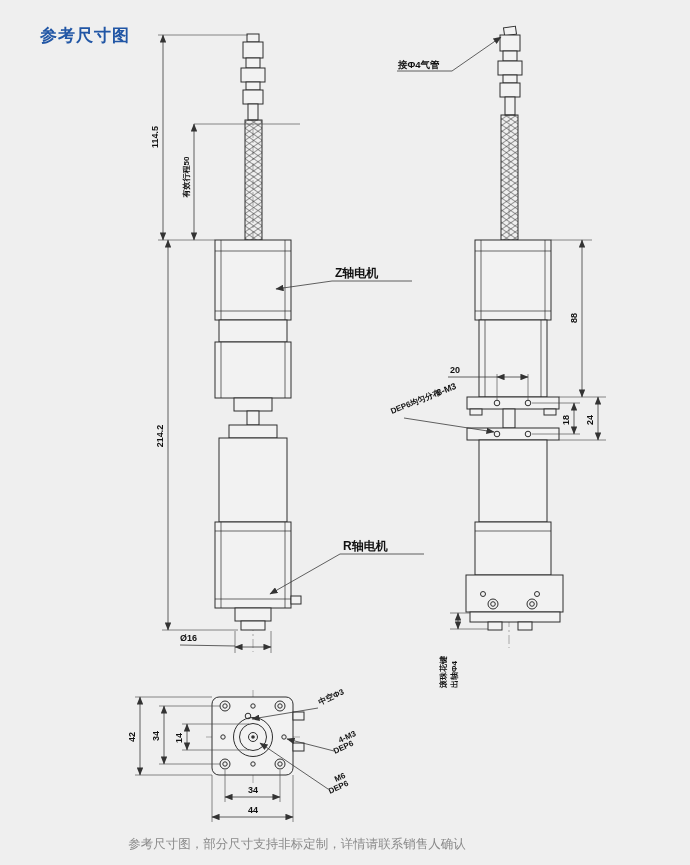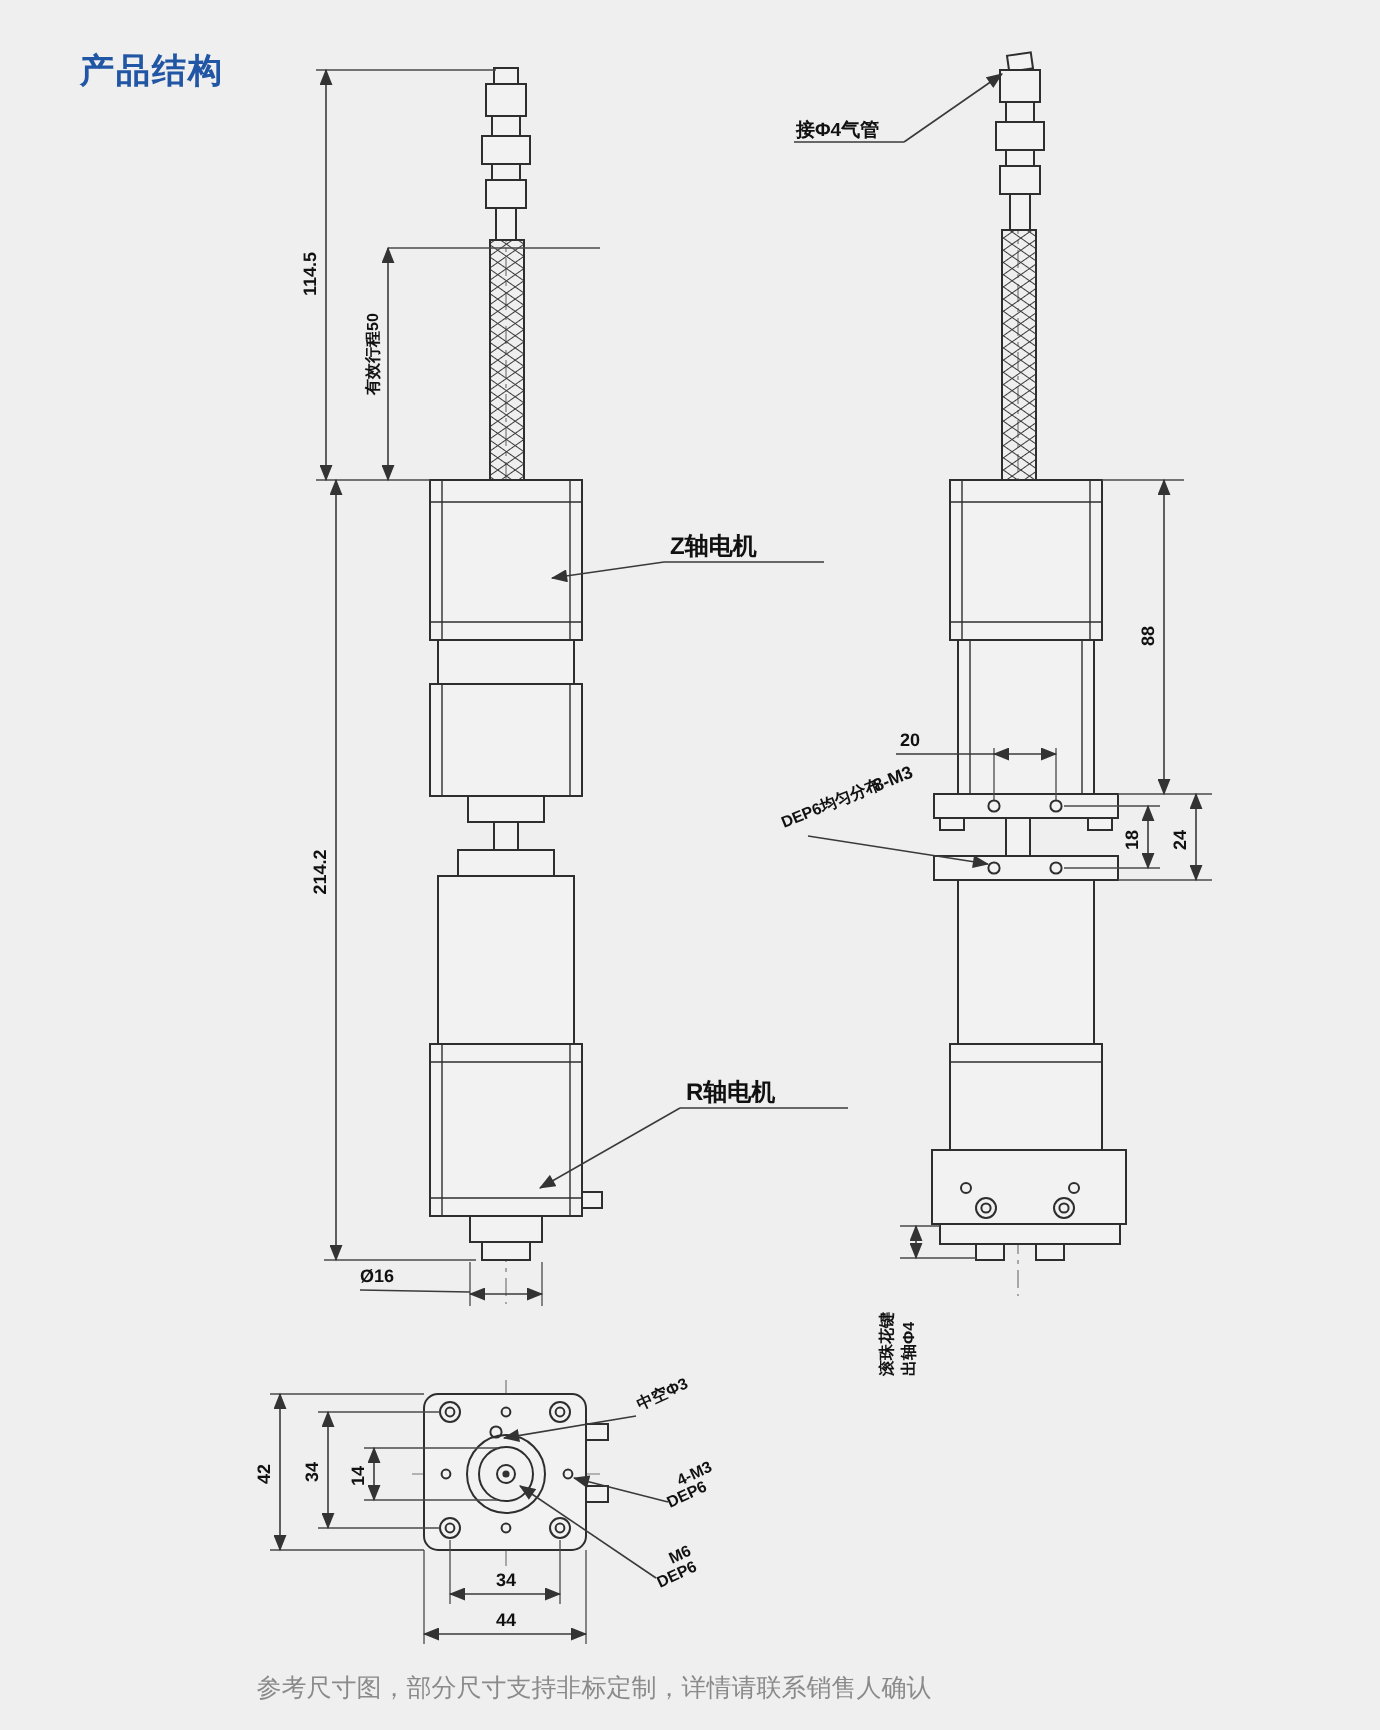--- a/index.html
+++ b/index.html
@@ -29,21 +29,21 @@
   .cl{stroke:#777;stroke-width:0.6;fill:none;stroke-dasharray:9 3 2 3;}
   text{fill:#111;}
   .dim{font:bold 9px "Liberation Sans",sans-serif;}
   .dim-sm{font:bold 8px "Liberation Sans",sans-serif;}
   .cnlabel{font:bold 12px "Liberation Sans",sans-serif;}
   .cnlabel-sm{font:bold 9.5px "Liberation Sans",sans-serif;}
 </style>
 </head>
 <body>
 
-<div class="page-title">产品结构</div>
+<div class="page-title">参考尺寸图</div>
 
 <svg width="690" height="865" viewBox="0 0 690 865">
   <defs>
     <marker id="arr" viewBox="0 0 10 8" refX="9.3" refY="4" markerWidth="8.5" markerHeight="6.5" orient="auto-start-reverse" markerUnits="userSpaceOnUse">
       <path d="M0 0 L10 4 L0 8 Z" fill="#333"></path>
     </marker>
     <pattern id="hatchA" width="5" height="5" patternUnits="userSpaceOnUse" patternTransform="rotate(55)">
       <line x1="0" y1="0" x2="0" y2="5" stroke="#3a3a3a" stroke-width="1"></line>
     </pattern>
     <pattern id="hatchB" width="5" height="5" patternUnits="userSpaceOnUse" patternTransform="rotate(-55)">

